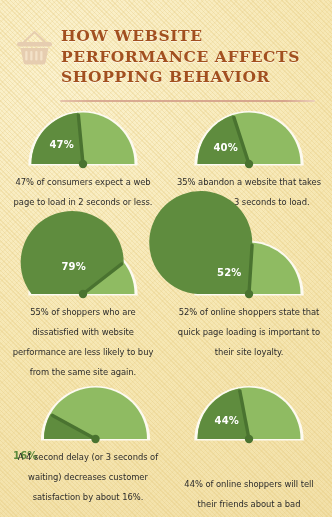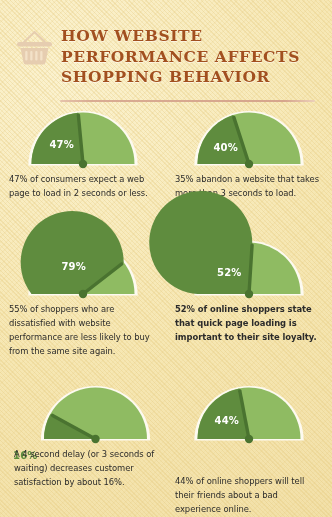--- a/index.html
+++ b/index.html
@@ -41,25 +41,25 @@
     border-radius:1px;
   }
 
   
   .grid{position:absolute;left:0;top:100px;width:332px;}
   .cell{position:absolute;width:166px;}
   .gauge-wrap{position:relative;width:166px;height:72px;text-align:right;}
   .gauge{position:absolute;left:50%;transform:translateX(-50%);top:4px;}
   .caption{
     position:absolute;left:50%;transform:translateX(-50%);
-    width:148px;text-align:left;
+    width:148px;text-align:center;
     color:#2b2b2b;
     font-family:"DejaVu Sans", sans-serif;
     font-size:8.4px;
-    line-height:14px;
+    line-height:20px;
     letter-spacing:-.05px;
   }
   .pct-out{
     position:absolute;
     color:#5d8b3c;
     font-family:"DejaVu Sans", sans-serif;
     font-weight:bold;
     font-size:10px;
     letter-spacing:.2px;
     margin-top:30px;
@@ -161,21 +161,21 @@
             <svg width="129" height="66" viewBox="-3 0 129 66">
               <path d="M 6.8 57.6 A 54.7 54.7 0 0 1 116.2 57.6 Z" fill="#fdfaf0"></path>
               <path d="M 10 56 A 51.5 51.5 0 0 1 113 56 Z" fill="#8fbb62"></path>
               <path d="M 61.5 56 L 10 56 A 51.5 51.5 0 1 1 64.73371175575964 4.6016234859440175 Z" fill="#5f8c3e"></path>
               <line x1="61.5" y1="56" x2="64.57673545693636" y2="7.096690307014697" stroke="#4a7330" stroke-width="3.4" stroke-linecap="round"></line>
               <circle cx="61.5" cy="56" r="4.2" fill="#4a7330"></circle>
               <text x="41.75766146501661" y="38.476544785166496" text-anchor="middle" class="pct-in">52%</text>
             </svg>
           </div>
       </div>
-      <div class="caption" style="top:68px;font-weight:bold;">52% of online shoppers state that quick page loading is important to their site loyalty.</div>
+      <div class="caption" style="top:68px;">52% of online shoppers state that quick page loading is important to their site loyalty.</div>
     </div>
 
     <div class="cell" style="left:0px;top:279px;">
       <div class="gauge-wrap">
         <div class="gauge" style="left:auto;right:6px;transform:none;">
             <svg width="129" height="66" viewBox="-3 0 129 66">
               <path d="M 6.8 57.6 A 54.7 54.7 0 0 1 116.2 57.6 Z" fill="#fdfaf0"></path>
               <path d="M 10 56 A 51.5 51.5 0 0 1 113 56 Z" fill="#8fbb62"></path>
               <path d="M 61.5 56 L 10 56 A 51.5 51.5 0 0 1 16.370205977741037 31.189685783761647 Z" fill="#5f8c3e"></path>
               <line x1="61.5" y1="56" x2="18.560972677850692" y2="32.39406996901593" stroke="#4a7330" stroke-width="3.4" stroke-linecap="round"></line>

